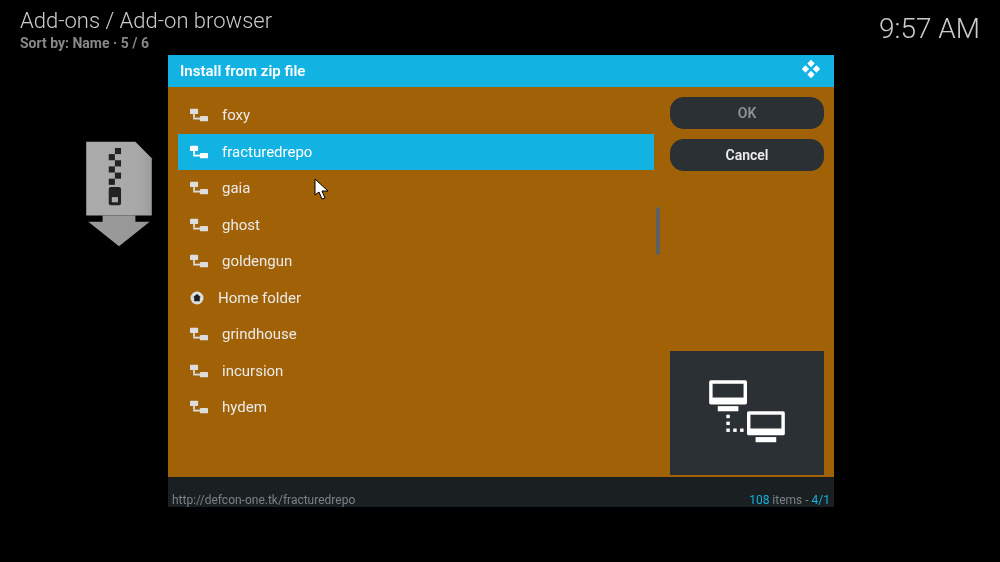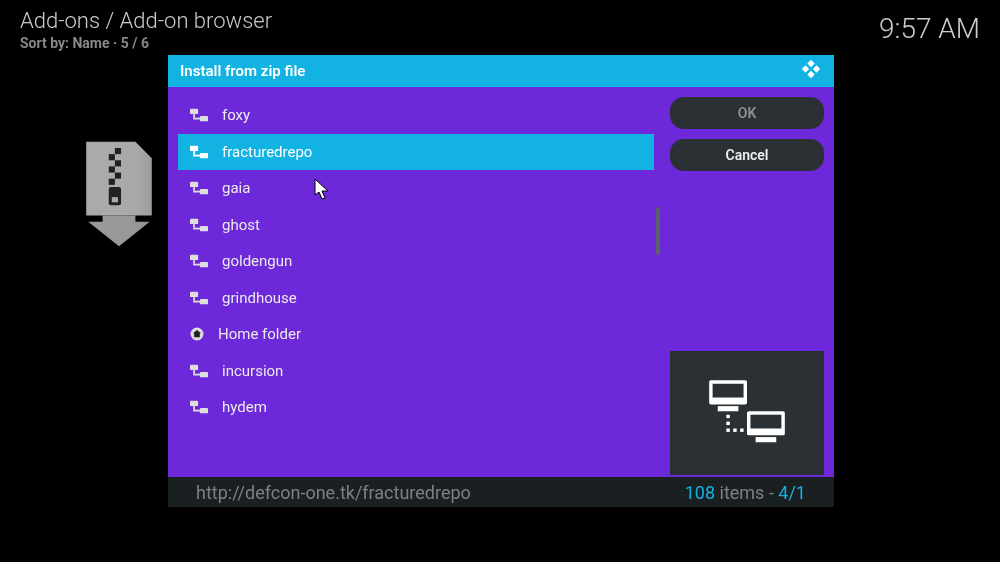--- a/index.html
+++ b/index.html
@@ -28,21 +28,21 @@
   .bg-zip {
     position: absolute; left: 78px; top: 132px;
     width: 82px; height: 118px;
     fill: #aaa;
   }
 
   
   .dialog {
     position: absolute; left: 168px; top: 55px;
     width: 666px; height: 452px;
-    background: #6d28d9;
+    background: #a16207;
     display: flex; flex-direction: column;
     box-shadow: 0 6px 30px rgba(0,0,0,.6);
   }
 
   .dlg-header {
     background: #12b2e3;
     height: 32px;
     display: flex; align-items: center; justify-content: space-between;
     padding: 0 12px;
   }
@@ -88,22 +88,22 @@
 
   .preview {
     margin-top: auto;
     width: 154px; height: 124px;
     background: #2a3033;
     display: flex; align-items: center; justify-content: center;
   }
   .preview svg { width: 86px; height: 74px; fill: #fff; }
 
   .dlg-footer {
-    height: 30px; display: flex; align-items: center; justify-content: space-between;
-    padding: 0 28px; font-size: 18px;
+    height: 30px; display: flex; align-items: flex-end; justify-content: space-between;
+    padding: 0 4px; font-size: 12px;
     background: #1a1f21;
   }
   .dlg-footer .path { color: #7a8286; }
   .dlg-footer .count { color: #7a8286; }
   .dlg-footer .count .bright { color: #12b2e3; }
 
   
   .cursor {
     position: absolute; left: 314px; top: 178px; width: 18px; height: 24px;
     pointer-events: none;
@@ -198,36 +198,36 @@
               <svg viewBox="0 0 20 14">
                 <rect x="0" y="0" width="9" height="6" rx="1"></rect>
                 <rect x="11" y="8" width="9" height="6" rx="1"></rect>
                 <rect x="3.5" y="6" width="2" height="4"></rect>
                 <rect x="3.5" y="10" width="10" height="2"></rect>
               </svg>
             </span>
             <span>goldengun</span>
           </div>
           <div class="row">
-            <span class="ficon">
-              <svg viewBox="0 0 20 14">
-                <rect x="0" y="0" width="9" height="6" rx="1"></rect>
-                <rect x="11" y="8" width="9" height="6" rx="1"></rect>
-                <rect x="3.5" y="6" width="2" height="4"></rect>
-                <rect x="3.5" y="10" width="10" height="2"></rect>
-              </svg>
-            </span>
-            <span>grindhouse</span>
-          </div>
-          <div class="row">
             <span class="hicon"><svg viewBox="0 0 14 14">
                 <circle cx="7" cy="7" r="6.5" fill="#ddd"></circle>
                 <path d="M7 3 l4 3.2 h-1.2 v4 h-5.6 v-4 h-1.2 z" fill="#1a1f21"></path>
               </svg></span>
             <span>Home folder</span>
+          </div>
+          <div class="row">
+            <span class="ficon">
+              <svg viewBox="0 0 20 14">
+                <rect x="0" y="0" width="9" height="6" rx="1"></rect>
+                <rect x="11" y="8" width="9" height="6" rx="1"></rect>
+                <rect x="3.5" y="6" width="2" height="4"></rect>
+                <rect x="3.5" y="10" width="10" height="2"></rect>
+              </svg>
+            </span>
+            <span>grindhouse</span>
           </div>
           <div class="row">
             <span class="ficon">
               <svg viewBox="0 0 20 14">
                 <rect x="0" y="0" width="9" height="6" rx="1"></rect>
                 <rect x="11" y="8" width="9" height="6" rx="1"></rect>
                 <rect x="3.5" y="6" width="2" height="4"></rect>
                 <rect x="3.5" y="10" width="10" height="2"></rect>
               </svg>
             </span>

